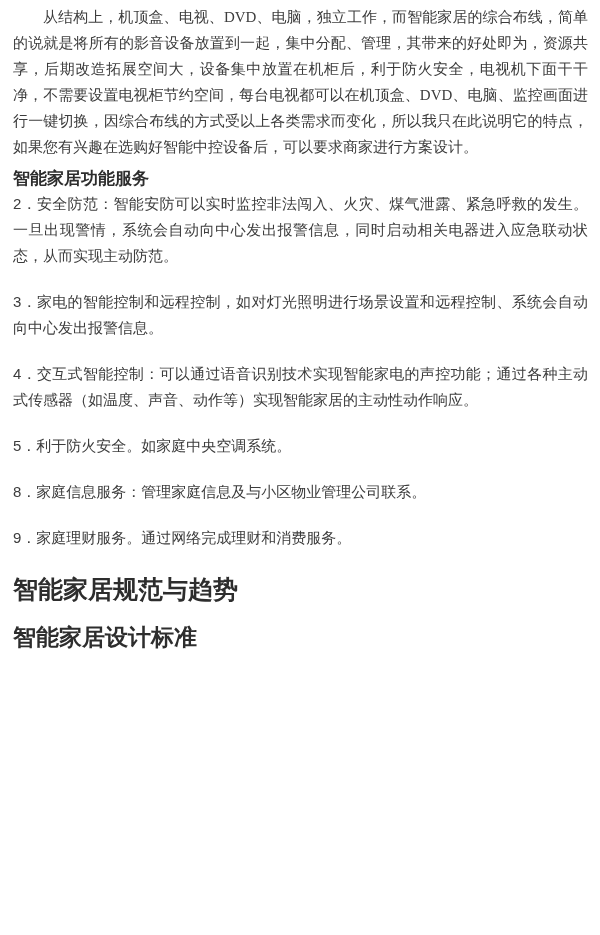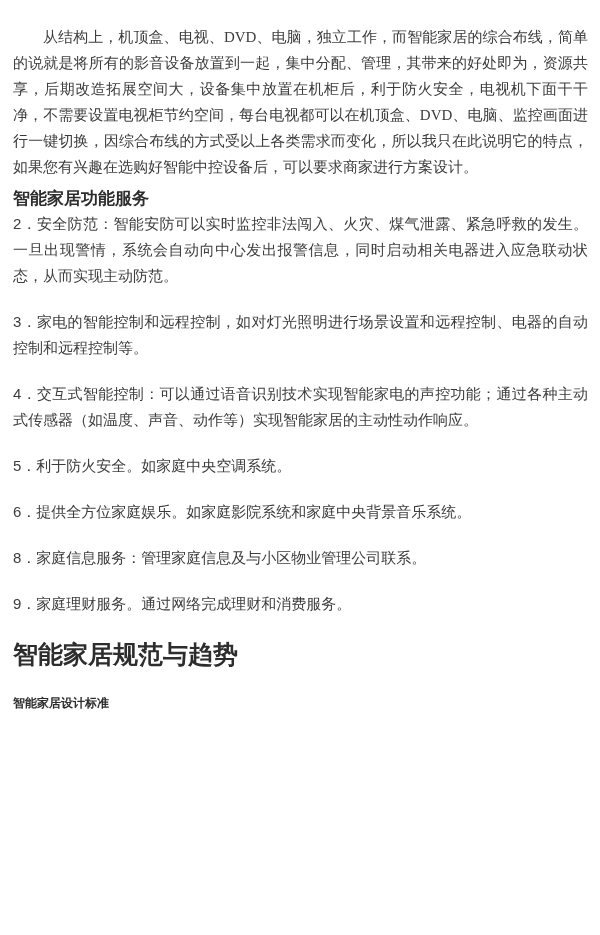--- a/index.html
+++ b/index.html
@@ -13,28 +13,27 @@
     height: 738px;
     box-sizing: border-box;
     padding: 4px 12px 0 13px;
     background: #ffffff;
     overflow: hidden;
     font-family: "Liberation Serif", "DejaVu Serif", serif;
     font-size: 15px;
     line-height: 26px;
     color: #3c3c3c;
     text-align: justify;
-    margin-top: 20px;
   }
   .intro-paragraph {
     margin: 0;
     text-indent: 2em;
   }
   .section-heading {
-    font-family: Liberation Serif, serif;
+    font-family: Liberation Sans, sans-serif;
     font-weight: bold;
     color: #2d2d2d;
     text-align: left;
     text-indent: 0;
   }
   .features-heading {
     font-size: 17px;
     line-height: 25px;
     margin: 6px 0 0 0;
   }
@@ -47,45 +46,44 @@
   }
   .feature-item .item-number {
     font-family: "Liberation Sans", "DejaVu Sans", sans-serif;
   }
   .trends-heading {
     font-size: 25px;
     line-height: 30px;
     margin: 23px 0 0 0;
   }
   .design-heading {
-    font-size: 12px;
+    font-size: 23px;
     line-height: 24px;
     margin: 21px 0 0 0;
   }
 </style>
 </head>
 <body>
 
 <div class="page">
 
   <p class="intro-paragraph">从结构上，机顶盒、电视、DVD、电脑，独立工作，而智能家居的综合布线，简单的说就是将所有的影音设备放置到一起，集中分配、管理，其带来的好处即为，资源共享，后期改造拓展空间大，设备集中放置在机柜后，利于防火安全，电视机下面干干净，不需要设置电视柜节约空间，每台电视都可以在机顶盒、DVD、电脑、监控画面进行一键切换，因综合布线的方式受以上各类需求而变化，所以我只在此说明它的特点，如果您有兴趣在选购好智能中控设备后，可以要求商家进行方案设计。</p>
 
   <h2 class="section-heading features-heading">智能家居功能服务</h2>
 
 
 
   <p class="feature-item"><span class="item-number">2．</span><span>安全防范：智能安防可以实时监控非法闯入、火灾、煤气泄露、紧急呼救的发生。一旦出现警情，系统会自动向中心发出报警信息，同时启动相关电器进入应急联动状态，从而实现主动防范。</span></p>
 
-  <p class="feature-item"><span class="item-number">3．</span><span>家电的智能控制和远程控制，如对灯光照明进行场景设置和远程控制、电器的自动控制和远程控制等。</span></p>
+  <p class="feature-item"><span class="item-number">3．</span><span>家电的智能控制和远程控制，如对灯光照明进行场景设置和远程控制、系统会自动向中心发出报警信息。</span></p>
 
   <p class="feature-item"><span class="item-number">4．</span><span>交互式智能控制：可以通过语音识别技术实现智能家电的声控功能；通过各种主动式传感器（如温度、声音、动作等）实现智能家居的主动性动作响应。</span></p>
 
   <p class="feature-item"><span class="item-number">5．</span><span>利于防火安全。如家庭中央空调系统。</span></p>
 
-  <p class="feature-item"><span class="item-number">6．</span><span>提供全方位家庭娱乐。如家庭影院系统和家庭中央背景音乐系统。</span></p>
 
 
   <p class="feature-item"><span class="item-number">8．</span><span>家庭信息服务：管理家庭信息及与小区物业管理公司联系。</span></p>
 
   <p class="feature-item"><span class="item-number">9．</span><span>家庭理财服务。通过网络完成理财和消费服务。</span></p>
 
 
   <h1 class="section-heading trends-heading">智能家居规范与趋势</h1>
 
   <h3 class="section-heading design-heading">智能家居设计标准</h3>

